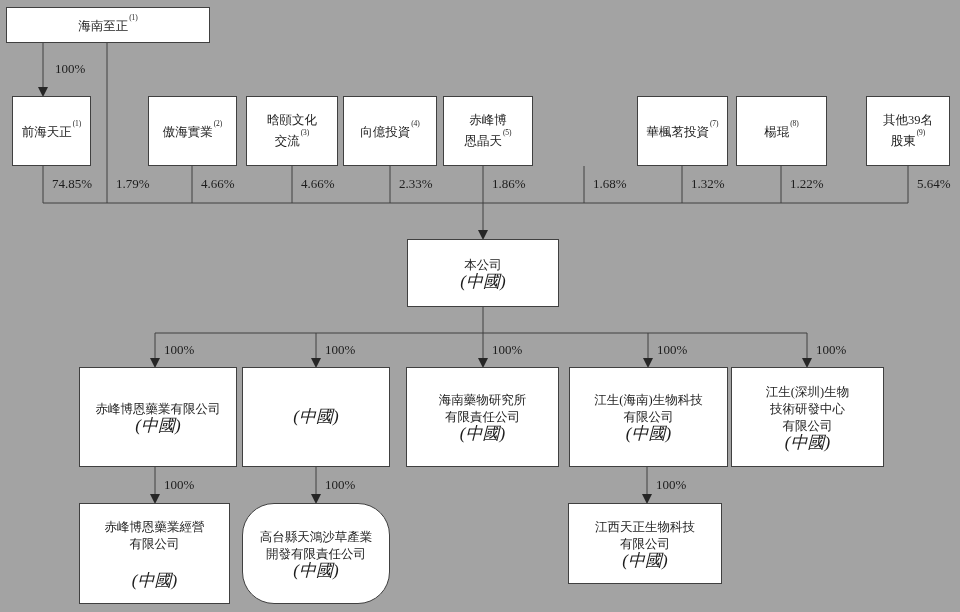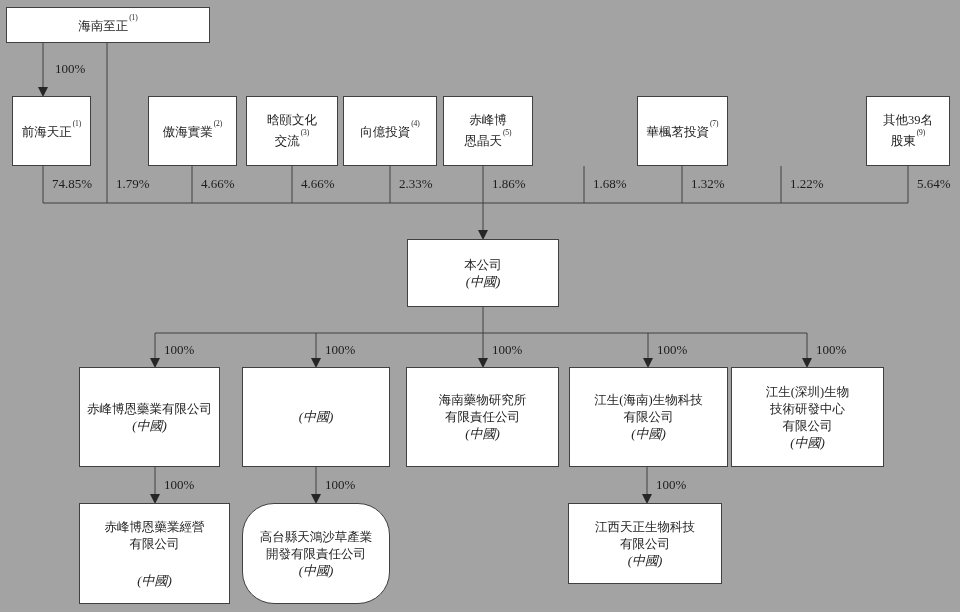--- a/index.html
+++ b/index.html
@@ -9,21 +9,21 @@
     overflow:hidden;
   }
   #wires{position:absolute;left:0;top:0;width:960px;height:612px;}
   .box{
     position:absolute;border:1px solid #404040;background:#ffffff;
     display:flex;flex-direction:column;align-items:center;justify-content:center;
     text-align:center;font-size:12.5px;line-height:17px;box-sizing:border-box;
   }
   .nm{white-space:pre-line;}
   .fn{font-size:7.5px;position:relative;top:-5px;margin-left:1px;letter-spacing:0;}
-  .region{font-style:italic;font-size:13px;line-height:16px;}
+  .region{font-style:italic;font-size:17px;line-height:16px;}
   .pct{position:absolute;font-size:13px;line-height:15px;white-space:nowrap;}
 </style>
 </head>
 <body>
 
 <div id="canvas">
 
   <svg id="wires" viewBox="0 0 960 612" xmlns="http://www.w3.org/2000/svg">
     <g stroke="#404040" stroke-width="1" fill="none">
 
@@ -102,37 +102,40 @@
   <div class="box" style="left:343px;top:96px;width:94px;height:70px;">
     <div><span class="nm">向億投資</span><sup class="fn">(4)</sup></div>
   </div>
   <div class="box" style="left:443px;top:96px;width:90px;height:70px;">
     <div><span class="nm">赤峰博
 恩晶天</span><sup class="fn">(5)</sup></div>
   </div>
   <div class="box" style="left:637px;top:96px;width:91px;height:70px;">
     <div><span class="nm">華楓茗投資</span><sup class="fn">(7)</sup></div>
   </div>
+  <div class="box" style="left:736px;top:96px;width:91px;height:70px;">
+    <div><span class="nm">楊琨</span><sup class="fn">(8)</sup></div>
+  </div>
   <div class="box" style="left:866px;top:96px;width:84px;height:70px;">
     <div><span class="nm">其他39名
 股東</span><sup class="fn">(9)</sup></div>
   </div>
 
   <div class="box" style="left:407px;top:239px;width:152px;height:68px;">
     <div><span class="nm">本公司</span></div>
     <div class="region">(中國)</div>
   </div>
 
   <div class="pct" style="left:164px;top:342px;">100%</div>
   <div class="pct" style="left:325px;top:342px;">100%</div>
   <div class="pct" style="left:492px;top:342px;">100%</div>
   <div class="pct" style="left:657px;top:342px;">100%</div>
   <div class="pct" style="left:816px;top:342px;">100%</div>
 
-  <div class="box" style="left:79px;top:367px;width:141px;height:100px;">
+  <div class="box" style="left:79px;top:367px;width:158px;height:100px;">
     <div><span class="nm">赤峰博恩藥業有限公司</span></div>
     <div class="region">(中國)</div>
   </div>
   <div class="box" style="left:242px;top:367px;width:148px;height:100px;">
     <div class="region">(中國)</div>
   </div>
   <div class="box" style="left:406px;top:367px;width:153px;height:100px;">
     <div><span class="nm">海南藥物研究所
 有限責任公司</span></div>
     <div class="region">(中國)</div>

